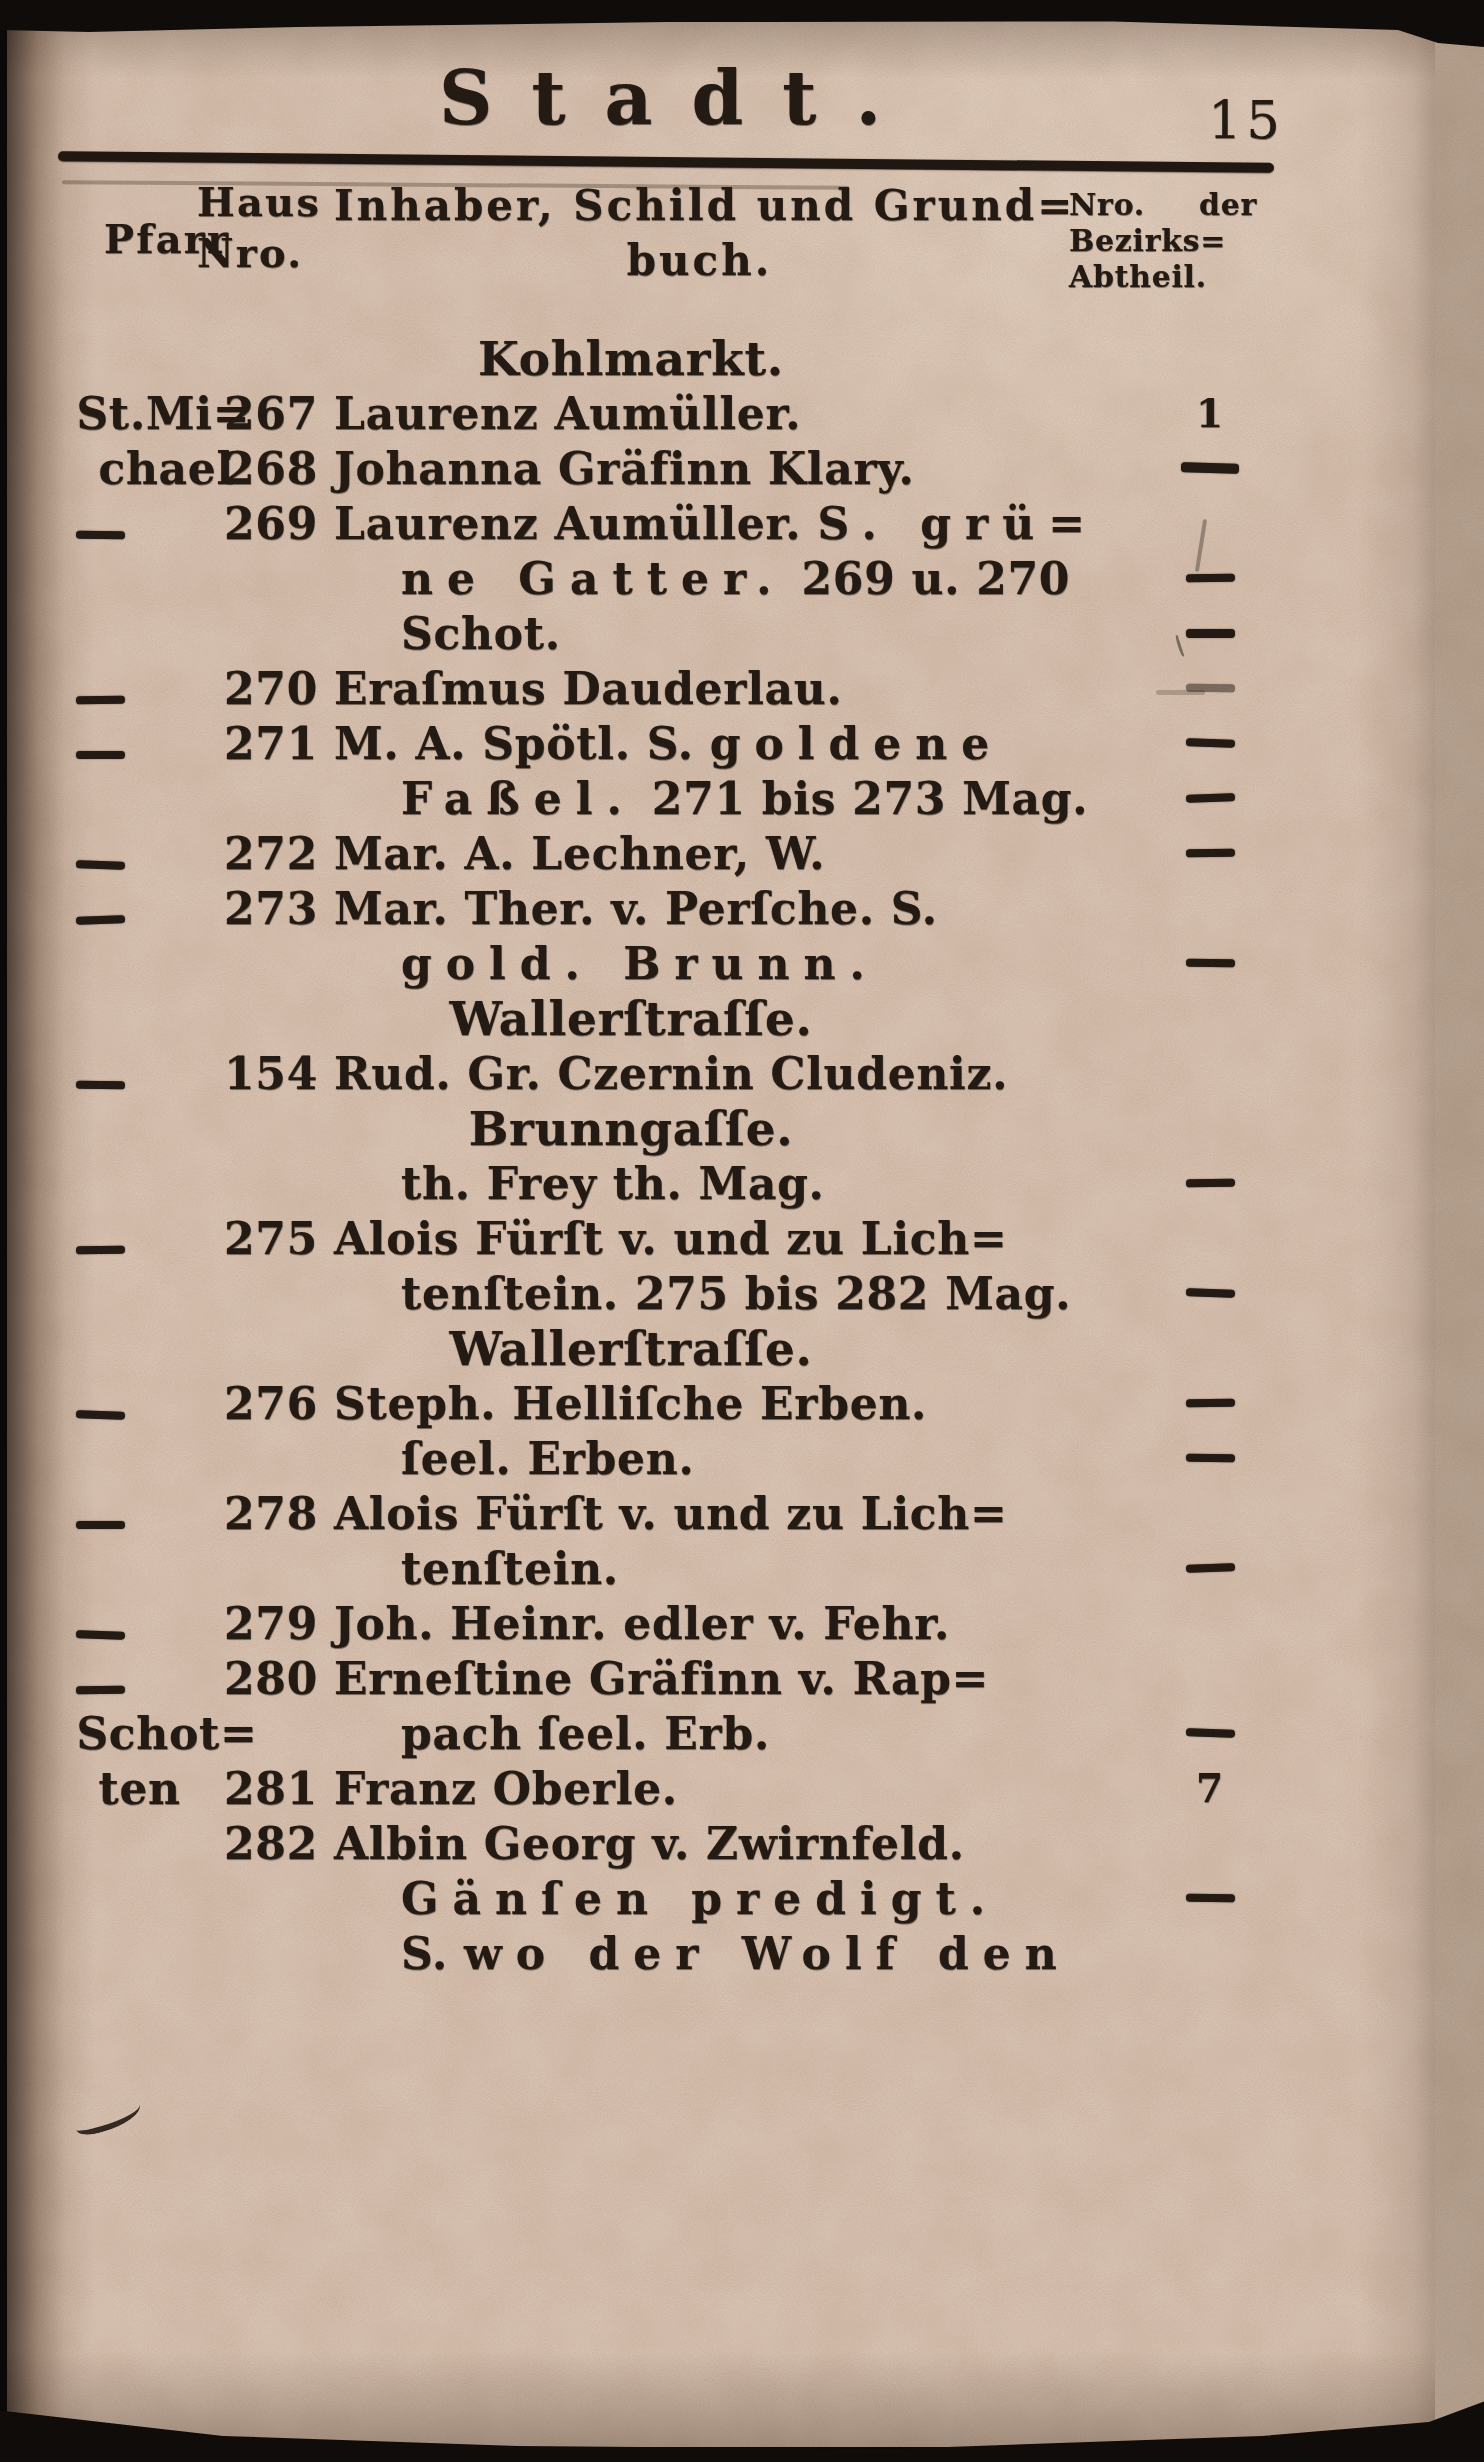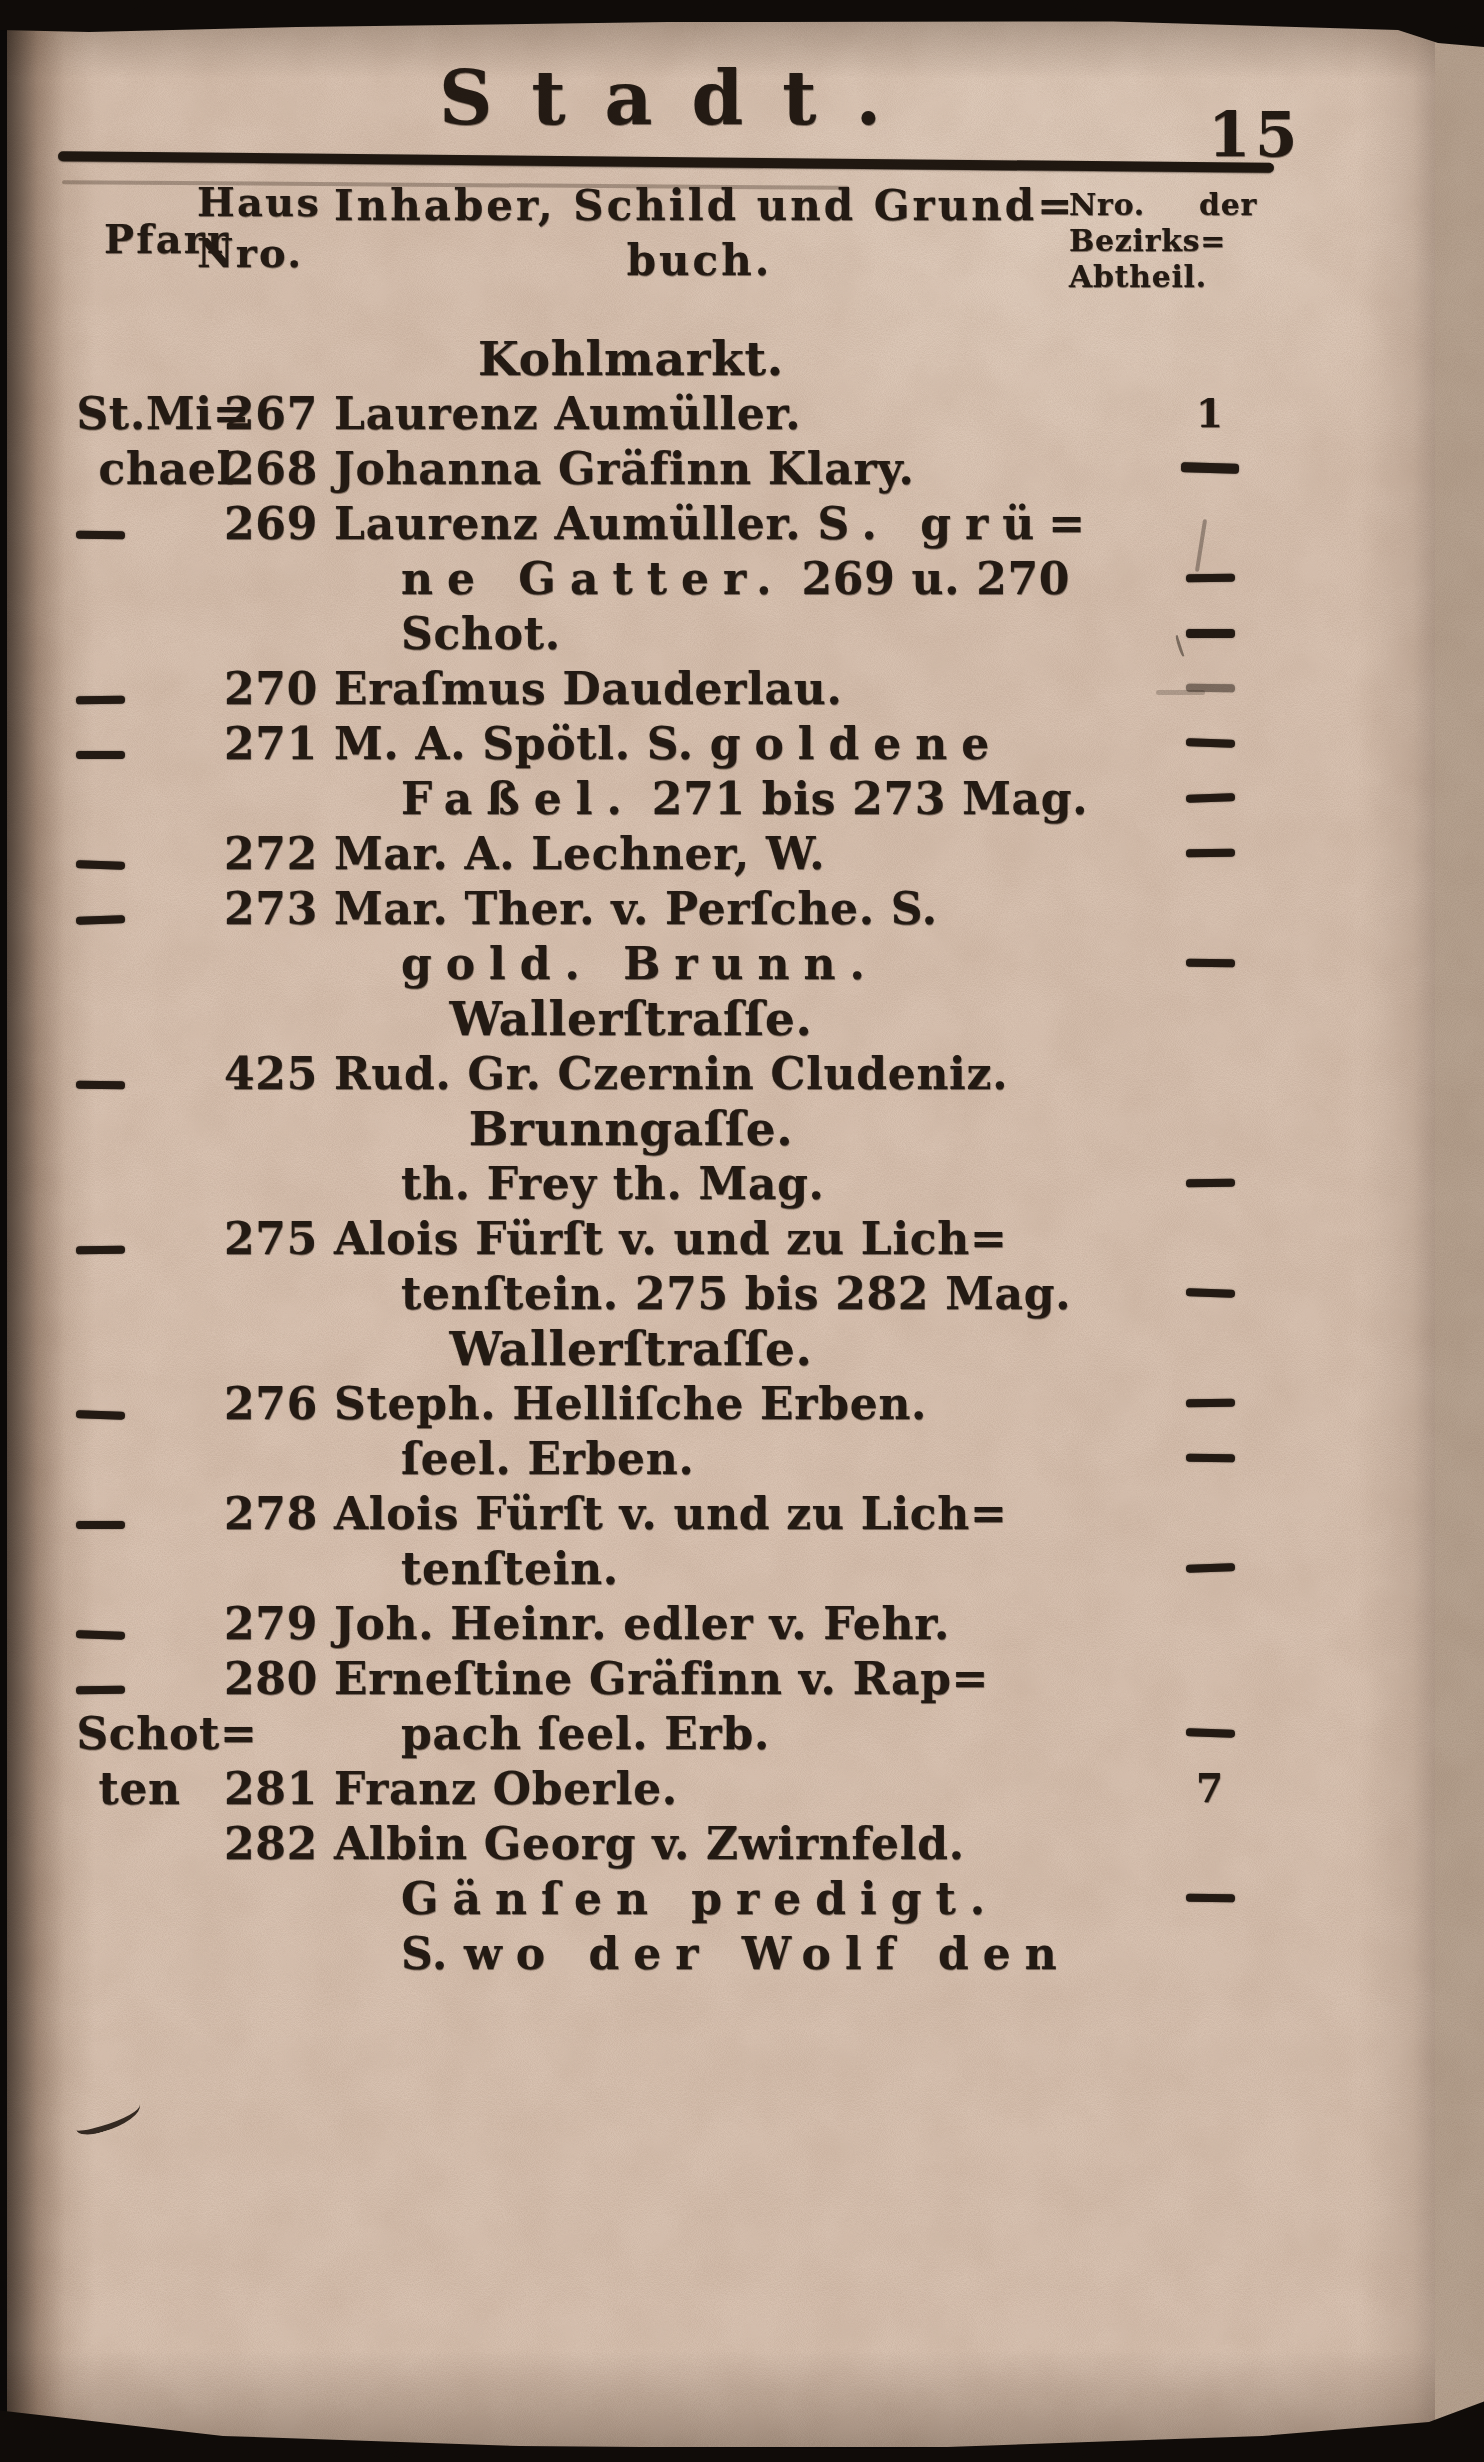--- a/index.html
+++ b/index.html
@@ -30,21 +30,21 @@
   .band-top{top:0;height:82px;
     clip-path:polygon(0 0,1484px 0,1484px 47px,1438px 43px,1398px 30px,1113px 21.5px,668px 22px,297px 27px,89px 32px,0 30px);}
   .band-bottom{top:2397px;height:65px;
     clip-path:polygon(0 13.4px,223px 39px,519px 49px,891px 52px,1262px 39px,1429px 25px,1484px 4.5px,1484px 65px,0 65px);}
   .ink, .line, .hdr{color:#241b14;}
   .ink-soft{text-shadow:0.4px 0.7px 0.8px rgba(40,28,18,.55), -0.3px -0.2px 0.7px rgba(40,28,18,.28);}
   .title{
     position:absolute;left:439px;top:55px;font-size:74px;font-weight:700;
     letter-spacing:39px;white-space:nowrap;
   }
-  .pagenum{position:absolute;left:1208px;top:99px;font-size:61px;font-weight:700;letter-spacing:4.5px;}
+  .pagenum{position:absolute;left:1208px;top:89px;font-size:53px;font-weight:400;letter-spacing:4.5px;}
   .rule-main{position:absolute;left:58px;top:157px;width:1216px;height:9.6px;background:#201811;
     border-radius:5.2px;transform:rotate(.55deg);box-shadow:0 0.7px 1.5px rgba(32,24,17,.6);}
   .rule-echo{position:absolute;left:62px;top:183px;width:787px;height:3.7px;background:rgba(60,44,30,.32);
     border-radius:2.2px;transform:rotate(.4deg);}
   .hdr{position:absolute;font-weight:700;white-space:nowrap;}
   .hdr-pfarr{left:104px;top:215px;font-size:40px;letter-spacing:2.2px;}
   .hdr-haus1{left:197px;top:178px;font-size:40px;letter-spacing:2.2px;}
   .hdr-haus2{left:197px;top:229px;font-size:40px;letter-spacing:2.2px;}
   .hdr-inh{left:334px;top:181px;width:731px;text-align:center;font-size:42px;letter-spacing:3px;}
   .hdr-inh2{left:334px;top:236px;width:731px;text-align:center;font-size:42px;letter-spacing:3px;}
@@ -185,21 +185,21 @@
       </div>
     </div>
     <div class="line">
       <div class="c-pfarr"></div>
       <div class="c-haus"></div>
       <div class="c-body heading"><span class="ink-soft">Wallerſtraſſe.</span></div>
       <div class="c-bez"></div>
     </div>
     <div class="line">
       <div class="c-pfarr"><span class="dash" style="transform: rotate(0.9deg);"></span></div>
-      <div class="c-haus"><span class="ink-soft">425</span></div>
+      <div class="c-haus"><span class="ink-soft">154</span></div>
       <div class="c-body"><span class="ink-soft">Rud. Gr. Czernin Cludeniz.</span></div>
       <div class="c-bez"></div>
     </div>
     <div class="line">
       <div class="c-pfarr"></div>
       <div class="c-haus"></div>
       <div class="c-body heading"><span class="ink-soft">Brunngaſſe.</span></div>
       <div class="c-bez"></div>
     </div>
     <div class="line">

